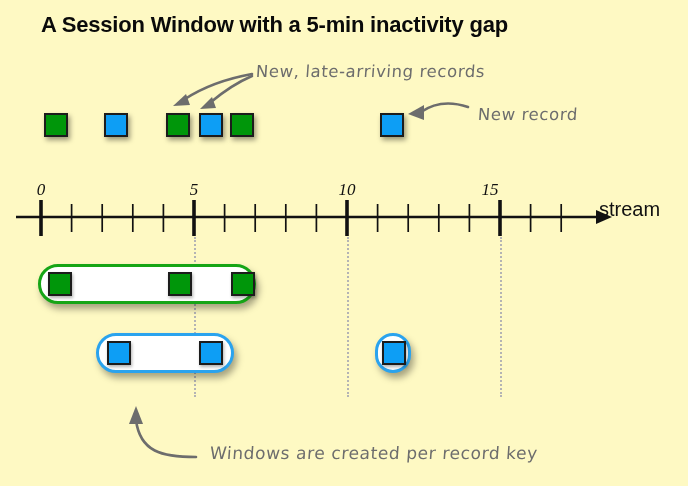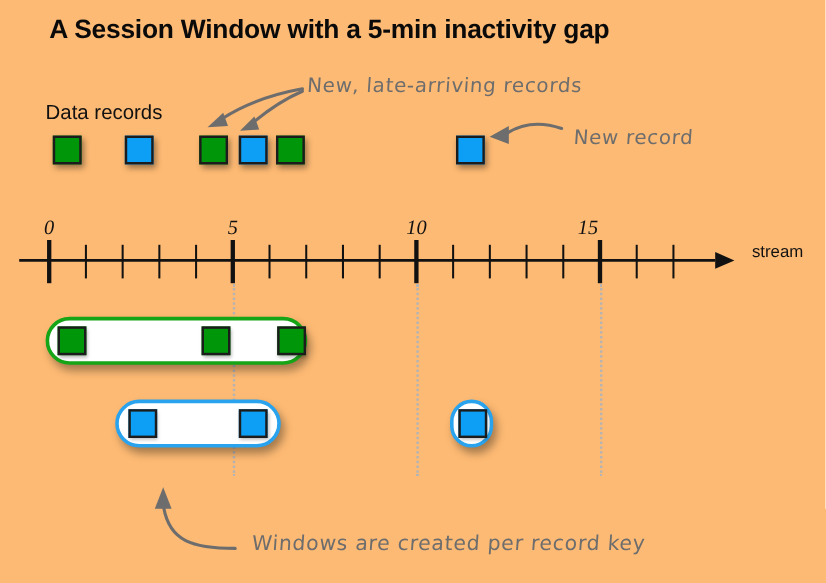--- a/index.html
+++ b/index.html
@@ -7,21 +7,21 @@
     padding: 0;
     background: #ffffff;
   }
   body {
     font-family: "Liberation Sans", sans-serif;
   }
   #canvas {
     position: relative;
     width: 688px;
     height: 486px;
-    background: #fdba74;
+    background: #fef9c3;
     overflow: hidden;
     text-decoration: underline;
   }
 
   
   .title {
     position: absolute;
     left: 41px;
     top: 12px;
     font-family: "Liberation Sans", sans-serif;
@@ -37,27 +37,27 @@
     position: absolute;
     font-family: "Liberation Sans", sans-serif;
     font-size: 17px;
     color: #111111;
     white-space: nowrap;
   }
   .data-records-label { left: 38px; top: 84px; }
 
   .stream-time {
     position: absolute;
-    left: 612px;
+    left: 599px;
     top: 199px;
     width: 72px;
     font-family: "Liberation Sans", sans-serif;
-    font-size: 14px;
+    font-size: 20px;
     color: #111111;
-    text-align: center;
+    text-align: left;
     line-height: 20px;
   }
 
   
   .handwriting {
     position: absolute;
     font-family: "DejaVu Sans", sans-serif;
     font-size: 16.5px;
     color: #6d6d6d;
     letter-spacing: 0.6px;
@@ -121,21 +121,20 @@
     pointer-events: none;
   }
 </style>
 </head>
 <body>
 
 <div id="canvas">
 
   <div class="title">A Session Window with a 5-min inactivity gap</div>
 
-  <div class="label-sans data-records-label">Data records</div>
 
   <div class="rec green" style="left:44px;  top:113px;"></div>
   <div class="rec blue" style="left:104px; top:113px;"></div>
   <div class="rec green" style="left:166px; top:113px;"></div>
   <div class="rec blue" style="left:199px; top:113px;"></div>
   <div class="rec green" style="left:230px; top:113px;"></div>
   <div class="rec blue" style="left:380px; top:113px;"></div>
 
   <div class="handwriting ann-late">New, late-arriving records</div>
   <div class="handwriting ann-new">New record</div>

